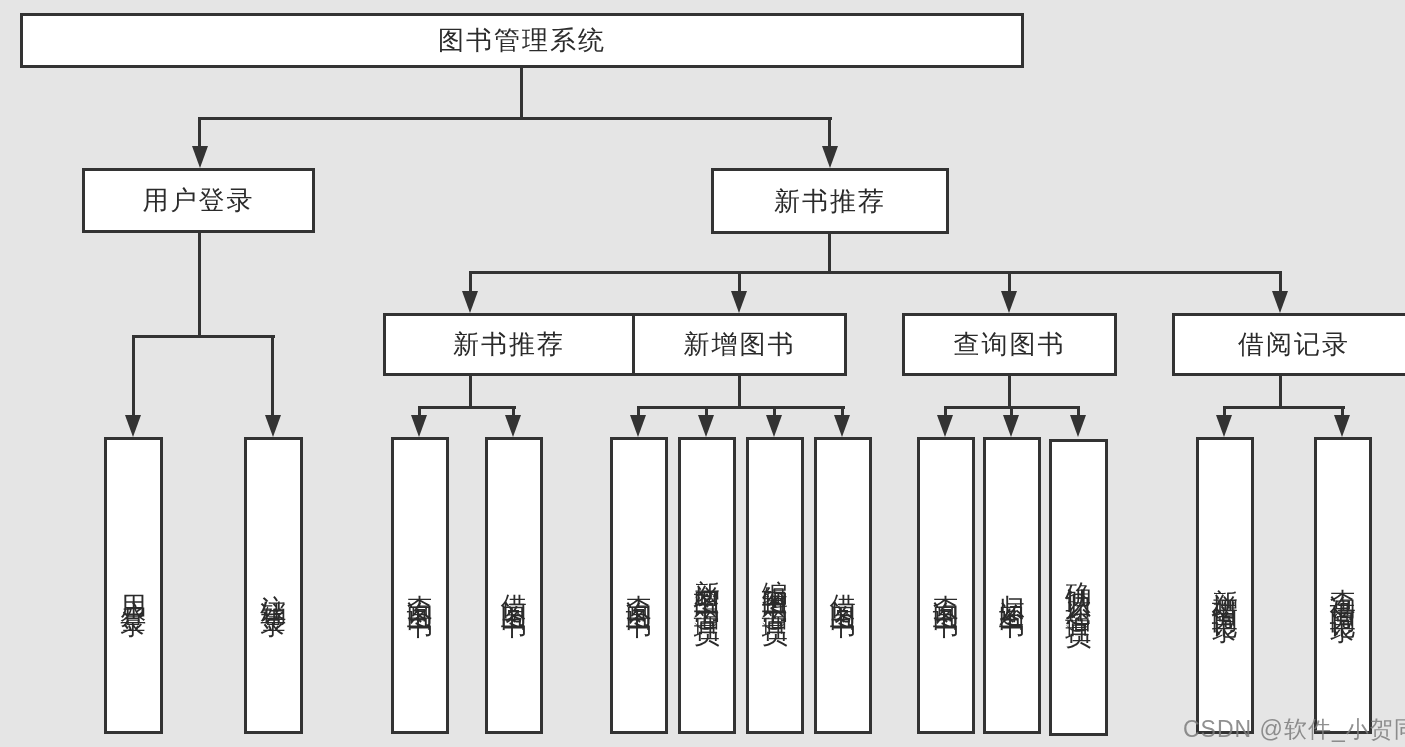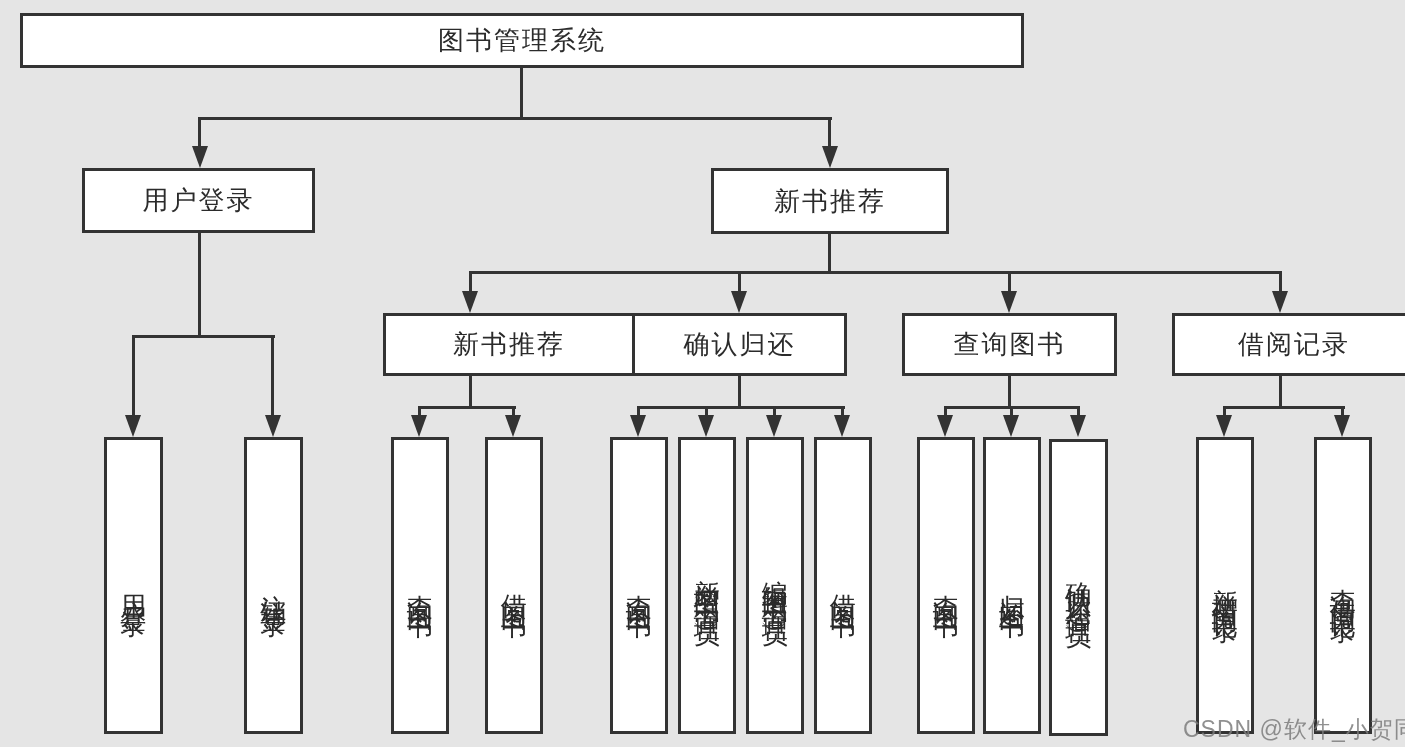--- a/index.html
+++ b/index.html
@@ -59,21 +59,21 @@
   <div class="line" style="left:469px;top:271px;width:3px;height:24px"></div>
   <div class="line" style="left:738px;top:271px;width:3px;height:24px"></div>
   <div class="line" style="left:1008px;top:271px;width:3px;height:24px"></div>
   <div class="line" style="left:1279px;top:271px;width:3px;height:24px"></div>
   <div class="arrow" style="left:462px;top:291px"></div>
   <div class="arrow" style="left:731px;top:291px"></div>
   <div class="arrow" style="left:1001px;top:291px"></div>
   <div class="arrow" style="left:1272px;top:291px"></div>
 
   <div class="box" style="left:383px;top:313px;width:252px;height:63px">新书推荐</div>
-  <div class="box" style="left:632px;top:313px;width:215px;height:63px">确认归还</div>
+  <div class="box" style="left:632px;top:313px;width:215px;height:63px">新增图书</div>
   <div class="box" style="left:902px;top:313px;width:215px;height:63px">查询图书</div>
   <div class="box" style="left:1172px;top:313px;width:244px;height:63px">借阅记录</div>
 
   <div class="line" style="left:469px;top:376px;width:3px;height:32px"></div>
   <div class="line" style="left:418px;top:406px;width:98px;height:3px"></div>
   <div class="line" style="left:418px;top:406px;width:3px;height:11px"></div>
   <div class="line" style="left:512px;top:406px;width:3px;height:11px"></div>
   <div class="arrow" style="left:411px;top:415px"></div>
   <div class="arrow" style="left:505px;top:415px"></div>
 

